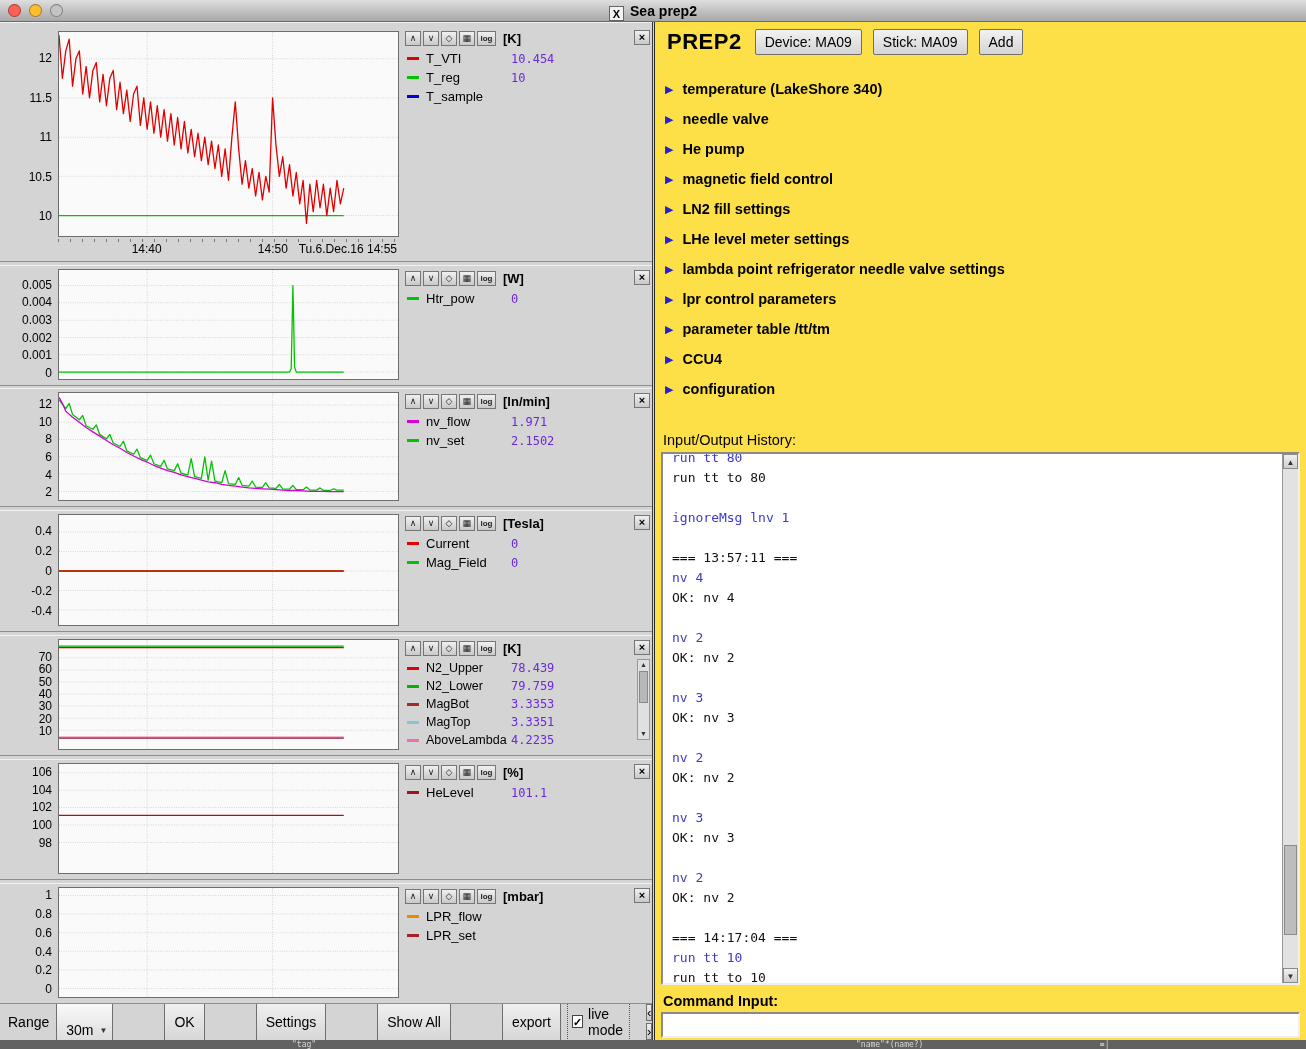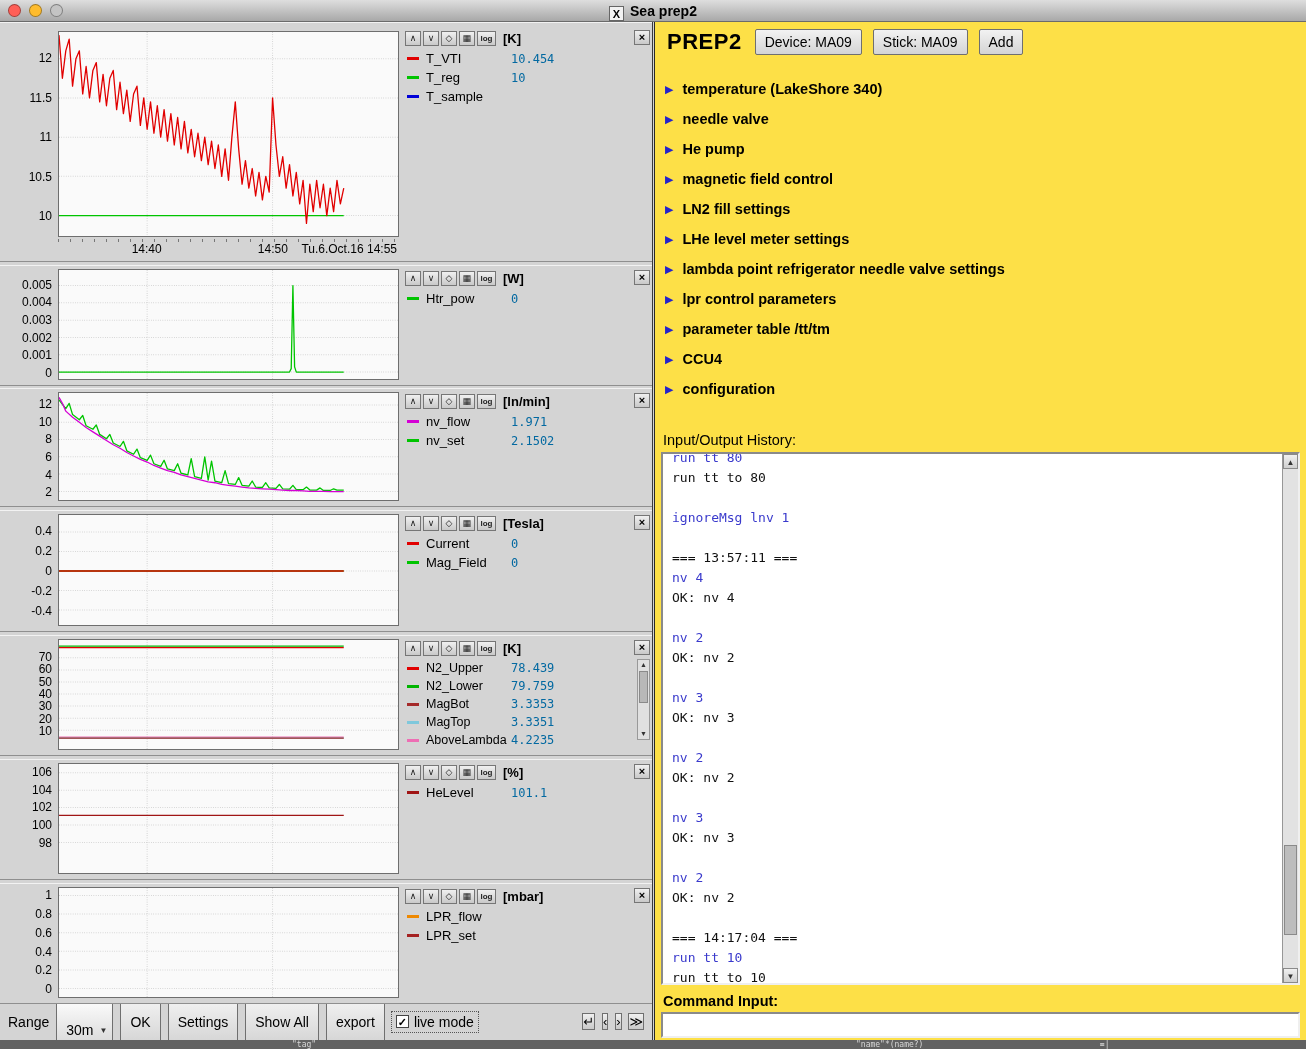--- a/index.html
+++ b/index.html
@@ -79,37 +79,37 @@
   .lclose {
     position:absolute; right:0; top:1px; width:16px; height:15px;
     background:linear-gradient(#f0f0f0,#c9c9c9); border:1px solid #767676;
     font-size:11px; font-weight:bold; text-align:center; line-height:13px;
   }
   .lseries { position:absolute; top:20px; left:4px; right:16px; }
   .srow { display:flex; align-items:center; height:19px; font-size:13px; }
   .p5 .srow { height:18px; font-size:12.5px; }
   .dash { width:12px; height:3px; margin-right:7px; flex:0 0 auto; }
   .sname { width:85px; white-space:nowrap; overflow:hidden; }
-  .sval { font-family:"DejaVu Sans Mono", monospace; font-size:12px; color:#0369a1; white-space:nowrap; }
+  .sval { font-family:"DejaVu Sans Mono", monospace; font-size:12px; color:#6d28d9; white-space:nowrap; }
   .lscroll {
     position:absolute; right:0; top:20px; bottom:12px; width:13px;
     background:#e0e0e0; border:1px solid #999;
   }
   .lscroll .sarr { position:absolute; left:0; right:0; text-align:center; font-size:7px; color:#333; height:10px; line-height:10px; }
   .lscroll .sarr.up { top:0; }
   .lscroll .sarr.dn { bottom:0; }
   .lscroll .thumb { position:absolute; left:1px; right:1px; top:11px; height:40%; background:#b8b8b8; border:1px solid #8a8a8a; }
   
   .toolbar {
     height:33px; display:flex; align-items:center; padding:0 8px 0 8px; gap:7px;
     font-size:14px;
   }
   .btn {
     background:linear-gradient(#f4f4f4,#d2d2d2); border:1px solid #6f6f6f;
-    border-radius:2px; padding:17px 9px; font-size:14px; white-space:nowrap;
+    border-radius:2px; padding:17px 9px; font-size:14px; white-space:nowrap;margin-left:44px;
   }
   .select {
     display:flex; align-items:center; gap:6px;
     background:linear-gradient(#fbfbfb,#dcdcdc); border:1px solid #6f6f6f;
     padding:20px 5px 3px 9px; font-size:14px;
   }
   .selarrow { font-size:8px; color:#333; }
   .livewrap { display:flex; align-items:center; gap:5px; outline:1px dotted #555; padding:2px 4px; }
   .check {
     width:13px; height:13px; background:#fff; border:1px solid #444;
@@ -207,21 +207,21 @@
           <line x1="0" y1="70.77" x2="100" y2="70.77" stroke="#c9c9c9" stroke-dasharray="0.7,1.6" vector-effect="non-scaling-stroke"></line>
           <line x1="0" y1="90.00" x2="100" y2="90.00" stroke="#c9c9c9" stroke-dasharray="0.7,1.6" vector-effect="non-scaling-stroke"></line>
           <line x1="26" y1="0" x2="26" y2="100" stroke="#c9c9c9" stroke-dasharray="0.7,1.6" vector-effect="non-scaling-stroke"></line>
           <line x1="63" y1="0" x2="63" y2="100" stroke="#c9c9c9" stroke-dasharray="0.7,1.6" vector-effect="non-scaling-stroke"></line>
           <polyline points="0,90.00 84,90.00" fill="none" stroke="#00c400" stroke-width="1.3" stroke-linejoin="round" vector-effect="non-scaling-stroke"></polyline>
           <polyline points="0,1.54 1,22.69 2,9.23 3,3.46 4,26.54 5,13.08 6,9.23 7,30.38 8,16.92 9,32.31 10,18.85 11,15.00 12,34.23 13,20.77 14,36.15 15,22.69 16,18.85 17,38.08 18,24.62 19,40.00 20,28.46 21,43.85 22,30.38 23,26.54 24,45.77 25,32.31 26,47.69 27,34.23 28,49.62 29,36.15 30,51.54 31,38.08 32,53.46 33,40.00 34,55.38 35,41.92 36,57.31 37,43.85 38,59.23 39,47.69 40,61.15 41,49.62 42,63.08 43,51.54 44,65.00 45,53.46 46,66.92 47,55.38 48,70.77 49,57.31 50,72.69 51,51.54 52,34.23 53,57.31 54,74.62 55,63.08 56,76.54 57,66.92 58,80.38 59,68.85 60,82.31 61,70.77 62,78.46 63,32.31 64,55.38 65,70.77 66,61.15 67,76.54 68,65.00 69,80.38 70,68.85 71,84.23 72,72.69 73,93.85 74,74.62 75,88.08 76,72.69 77,86.15 78,74.62 79,90.00 80,76.54 81,88.08 82,72.69 83,84.23 84,76.54" fill="none" stroke="#e10000" stroke-width="1.3" stroke-linejoin="round" vector-effect="non-scaling-stroke"></polyline>
         </svg>
       </div>
     <div class="xaxisrow">
       <div class="tickstrip"></div>
-      <span class="stamp">Tu.6.Oct.16 14:55</span>
+      <span class="stamp">Tu.6.Dec.16 14:55</span>
     <span class="xtick" style="left: 26%;">14:40</span>
         <span class="xtick" style="left: 63%;">14:50</span>
       </div>
     <div class="legend">
       <div class="lhead">
         <span class="lbtn">∧</span>
         <span class="lbtn">∨</span>
         <span class="lbtn">◇</span>
         <span class="lbtn">▦</span>
         <span class="lbtn log">log</span>

